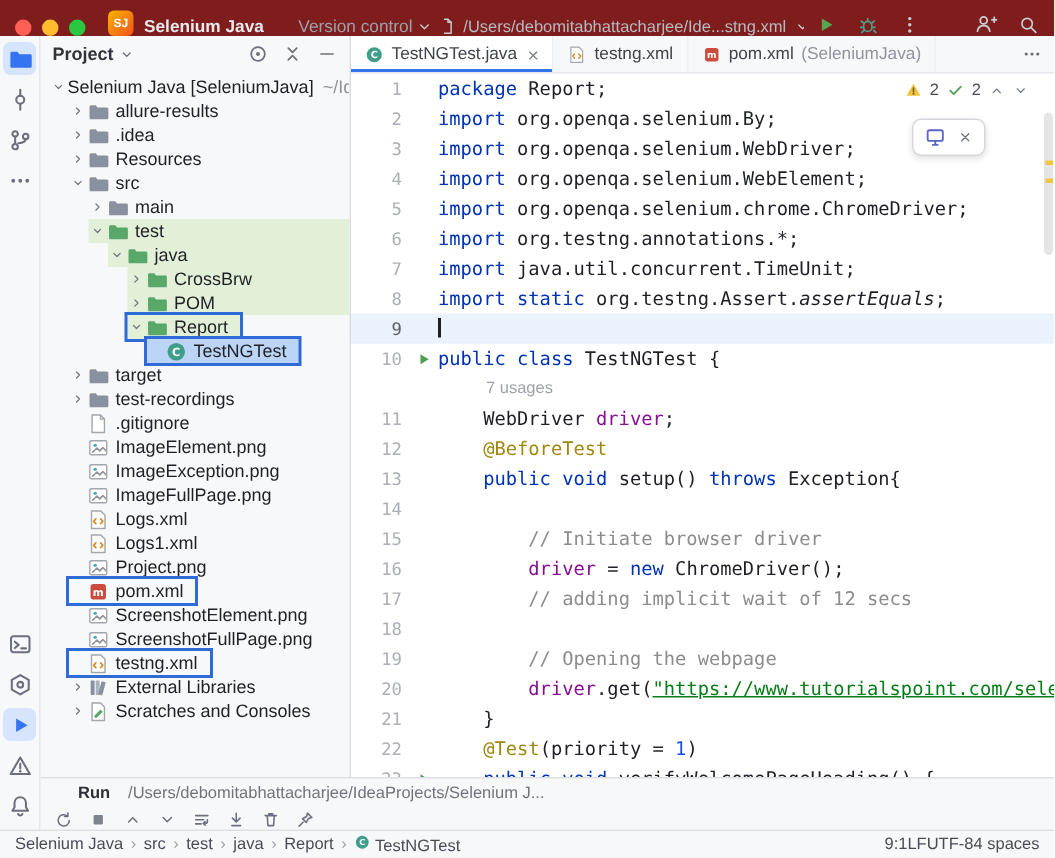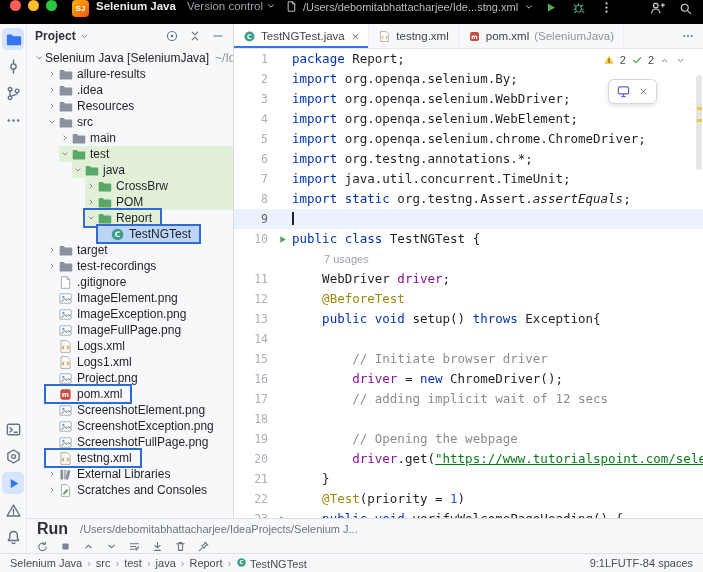--- a/index.html
+++ b/index.html
@@ -6,28 +6,28 @@
   #app{position:relative;width:703px;height:572px;overflow:hidden;background:#fff;
        font-family:"Liberation Sans",sans-serif;font-size:12px;color:#1F2026;-webkit-font-smoothing:antialiased;}
   .icw{display:inline-flex;align-items:center;justify-content:center;line-height:0;flex:none;}
   
   .st{stroke:#6C707E;stroke-width:1.3;fill:none;stroke-linecap:round;stroke-linejoin:round;}
   .stw{stroke:#C9CCD2;stroke-width:1.2;fill:none;stroke-linecap:round;stroke-linejoin:round;}
   .stg{stroke:#4FA08B;stroke-width:1.2;fill:none;stroke-linecap:round;stroke-linejoin:round;}
   .stp{stroke:#5A63C8;stroke-width:1.3;fill:none;stroke-linecap:round;stroke-linejoin:round;}
 
   
-  .titlebar{position:absolute;top:0;left:0;right:0;height:24px;background:#000000;display:flex;
-            align-items:flex-start;padding:0 10px;gap:7px;color:#D5D7DC;}
+  .titlebar{position:absolute;top:0;left:0;right:0;height:24px;background:#7f1d1d;display:flex;
+            align-items:flex-end;padding:0 10px;gap:7px;color:#D5D7DC;}
   .tl{width:11px;height:11px;border-radius:50%;flex:none;}
   .tl.red{background:#FF5F57}.tl.yellow{background:#FEBC2E}.tl.green{background:#28C840}
   .sj{width:17px;height:17px;border-radius:4px;background:linear-gradient(135deg,#F7B500,#F4511E);
       color:#fff;font-size:8px;font-weight:bold;display:flex;align-items:center;justify-content:center;margin-left:8px;flex:none;}
   .tb-name{font-size:11.5px;font-weight:bold;color:#E8EAED;white-space:nowrap;}
-  .tb-vcs{display:flex;align-items:center;gap:2px;color:#9DA2AA;font-size:11.5px;margin-left:4px;white-space:nowrap;}
+  .tb-vcs{display:flex;align-items:center;gap:2px;color:#9DA2AA;font-size:11.5px;margin-left:16px;white-space:nowrap;}
   .tb-center{flex:1;display:flex;justify-content:center;align-items:center;gap:5px;color:#B6BAC1;
              font-size:11px;min-width:0;white-space:nowrap;overflow:hidden;}
   .tb-actions{display:flex;align-items:center;gap:13px;flex:none;}
   .tb-far{display:flex;align-items:center;gap:13px;margin-left:28px;flex:none;}
 
   
   .stripe{position:absolute;left:0;top:24px;width:26px;bottom:18px;background:#F7F8FA;
           border-right:1px solid #E6E8EC;display:flex;flex-direction:column;align-items:center;
           padding:4px 0 6px;gap:5px;z-index:3;}
   .sicon{width:22px;height:22px;border-radius:5px;display:flex;align-items:center;justify-content:center;}
@@ -85,21 +85,21 @@
            font-family:"Liberation Sans",sans-serif;font-size:11px;color:#494B57;
            background:rgba(255,255,255,.88);border-radius:6px;padding:2px 5px;}
   .fwidget{position:absolute;top:30px;right:46px;background:#fff;border:1px solid #D5D7DC;border-radius:6px;
            box-shadow:0 2px 5px rgba(0,0,0,.12);display:flex;align-items:center;gap:7px;padding:4px 7px;}
   .sb-thumb{position:absolute;top:26px;right:1px;width:6px;height:95px;background:rgba(0,0,0,.10);border-radius:3px;}
   .sb-mark{position:absolute;right:1px;width:5px;height:3px;background:#F0C541;}
 
   
   .runpanel{position:absolute;left:27px;right:0;top:518px;height:36px;background:#F7F8FA;border-top:1px solid #DDDFE4;}
   .run-h{height:19px;display:flex;align-items:center;gap:12px;padding:0 10px;}
-  .run-title{font-size:16px;font-weight:bold;color:#2F3036;}
+  .run-title{font-size:11px;font-weight:bold;color:#2F3036;margin-left:15px;}
   .run-cfg{font-size:11px;color:#70737C;white-space:nowrap;overflow:hidden;}
   .run-tb{height:17px;display:flex;align-items:center;gap:10px;padding:0 9px;}
 
   
   .status{position:absolute;left:0;right:0;bottom:0;height:18px;background:#F7F8FA;border-top:1px solid #DDDFE4;
           display:flex;align-items:center;padding:0 10px;font-size:11px;color:#494B57;z-index:4;}
   .crumbs{display:flex;align-items:center;gap:5px;white-space:nowrap;}
   .crumb-sep{color:#9DA0A8;}
   .sright{margin-left:auto;display:flex;color:#494B57;white-space:nowrap;}
 </style>
@@ -568,33 +568,20 @@
           <span class="row-main">
             <span class="twisty"></span>
             <span class="icw ticon">
               <svg width="15" height="15" viewBox="0 0 16 16" fill="none">
                 <rect x="2" y="3" width="12" height="10" rx="1" fill="#fff" stroke="#A2A6AD"></rect>
                 <circle cx="5.8" cy="6.3" r="1.2" fill="#47A3C4"></circle>
                 <path d="M3.6 11.6 7 8.2l2 2 2.3-2.3 2.3 2.3" stroke="#8E939C" stroke-width="1.1" fill="none" stroke-linejoin="round"></path>
               </svg>
             </span>
             <span class="t-label">ScreenshotElement.png</span>
-          </span>
-        </div>
-        <div class="tree-row" style="padding-left: 19px;">
-          <span class="row-main">
-            <span class="twisty"></span>
-            <span class="icw ticon">
-              <svg width="15" height="15" viewBox="0 0 16 16" fill="none">
-                <rect x="2" y="3" width="12" height="10" rx="1" fill="#fff" stroke="#A2A6AD"></rect>
-                <circle cx="5.8" cy="6.3" r="1.2" fill="#47A3C4"></circle>
-                <path d="M3.6 11.6 7 8.2l2 2 2.3-2.3 2.3 2.3" stroke="#8E939C" stroke-width="1.1" fill="none" stroke-linejoin="round"></path>
-              </svg>
-            </span>
-            <span class="t-label">ScreenshotException.png</span>
           </span>
         </div>
         <div class="tree-row" style="padding-left: 19px;">
           <span class="row-main">
             <span class="twisty"></span>
             <span class="icw ticon">
               <svg width="15" height="15" viewBox="0 0 16 16" fill="none">
                 <rect x="2" y="3" width="12" height="10" rx="1" fill="#fff" stroke="#A2A6AD"></rect>
                 <circle cx="5.8" cy="6.3" r="1.2" fill="#47A3C4"></circle>
                 <path d="M3.6 11.6 7 8.2l2 2 2.3-2.3 2.3 2.3" stroke="#8E939C" stroke-width="1.1" fill="none" stroke-linejoin="round"></path>

